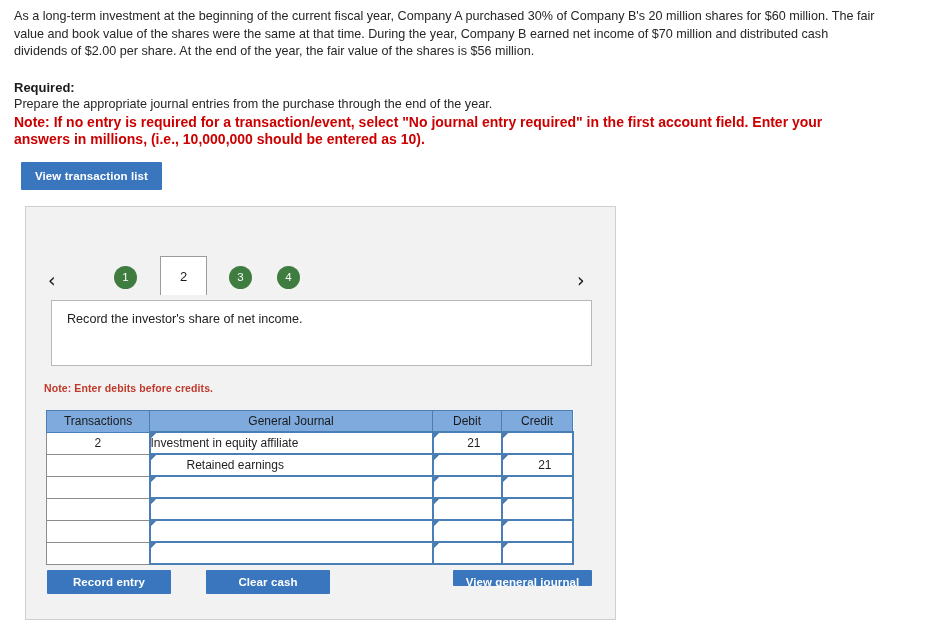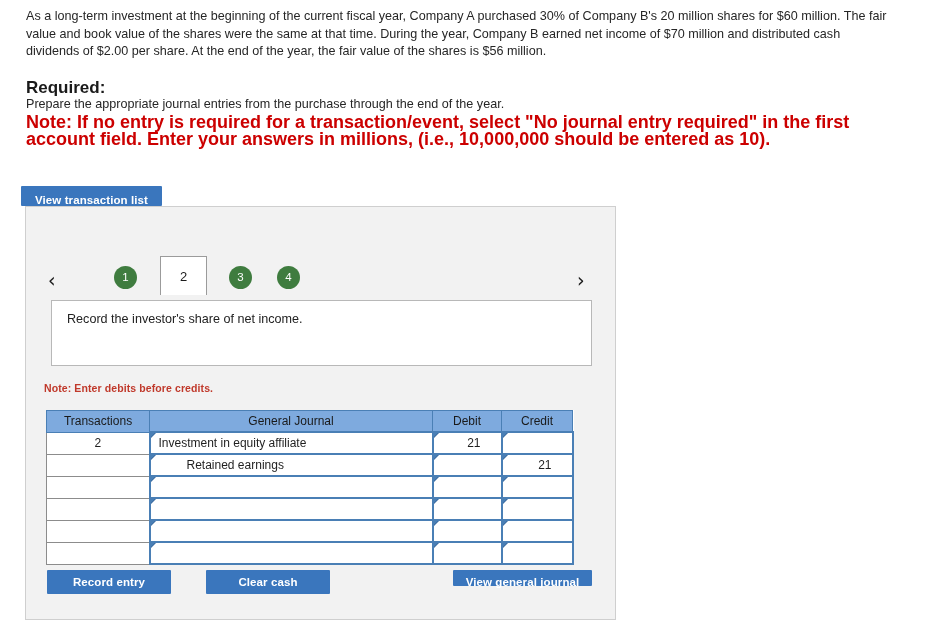--- a/index.html
+++ b/index.html
@@ -16,45 +16,44 @@
     position: relative;
     overflow: hidden;
   }
 
   
   .problem {
     position: absolute;
     left: 14px;
     top: 8px;
     width: 866px;
-    margin-left: 12px;
   }
   .problem p {
     margin: 0;
     line-height: 17.5px;
     color: #262626;
     font-size: 12.6px;
   }
   .spacer-block { height: 18px; }
 
   .required-label {
     font-weight: bold;
     color: #1a1a1a;
-    font-size: 17px;
+    font-size: 13px;
     line-height: 17.5px;
   }
   .required-text {
     color: #262626;
     font-size: 12.6px;
     line-height: 17.5px;
   }
   .note-red {
     font-weight: bold;
     color: #cc0000;
-    font-size: 18px;
+    font-size: 14px;
     line-height: 17.5px;
     display: block;
   }
 
   
   .btn {
     background: #3a76bd;
     color: #ffffff;
     border: none;
     font-family: "Liberation Sans", sans-serif;
@@ -64,23 +63,23 @@
     text-align: center;
     cursor: pointer;
     padding: 0;
     border-radius: 1px;
     line-height: 26px;
   }
 
   .view-transaction-list {
     position: absolute;
     left: 21px;
-    top: 186px;
+    top: 162px;
     width: 141px;
-    height: 20px;
+    height: 28px;
     line-height: 28px;
   }
 
   
   .panel {
     position: absolute;
     left: 25px;
     top: 206px;
     width: 591px;
     height: 414px;
@@ -236,21 +235,21 @@
     content: "";
     position: absolute;
     left: -5px;
     top: 0px;
     width: 0;
     height: 0;
     border-left: 4px solid #4a7fb5;
     border-bottom: 4px solid transparent;
   }
   .val-account {
-    padding-left: 8px;
+    padding-left: 0;
     font-size: 12px;
     color: #1f1f1f;
     display: block;
   }
   .val-account.indent { padding-left: 36px; }
   .val-num {
     padding-right: 20px;
     text-align: right;
     font-size: 12px;
     color: #1f1f1f;

